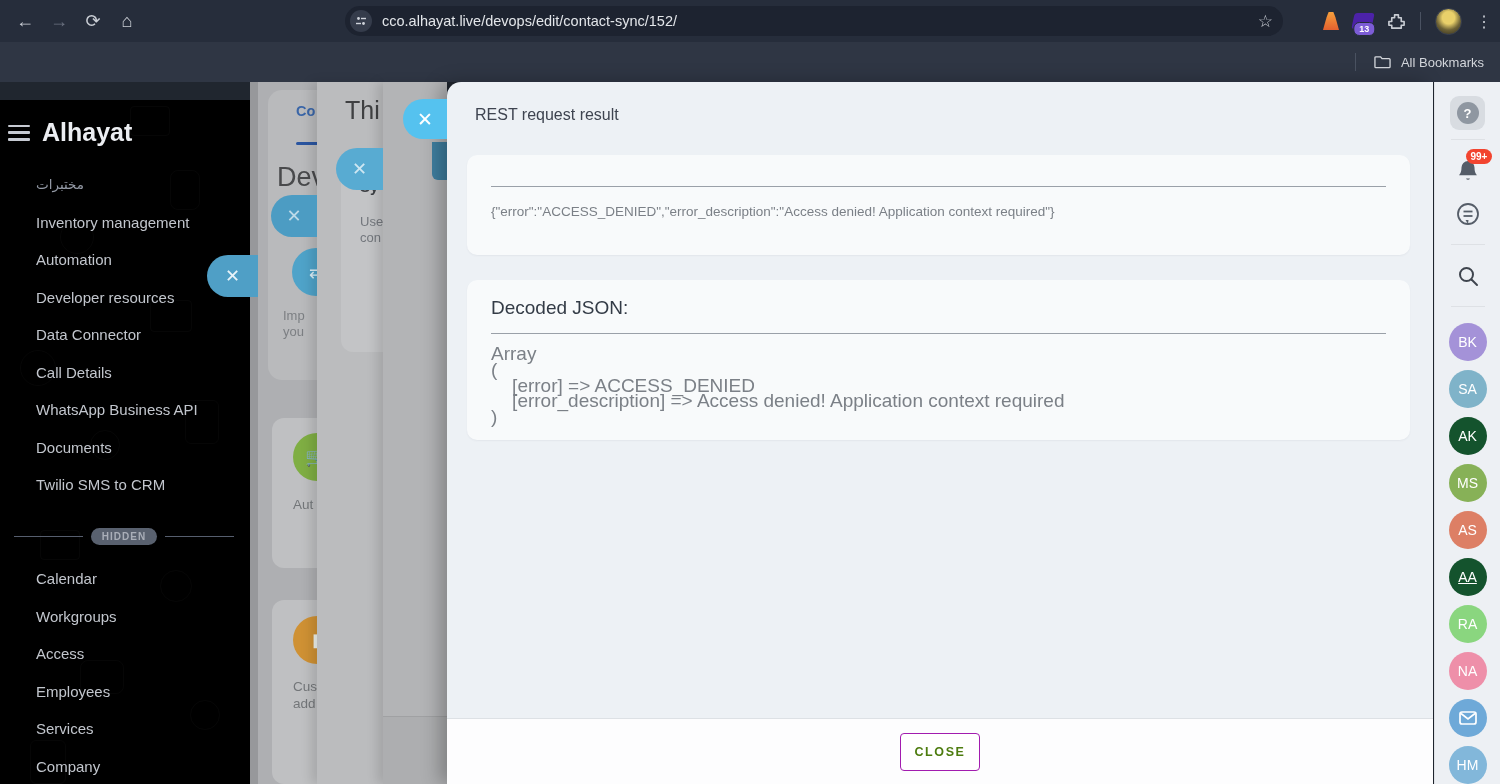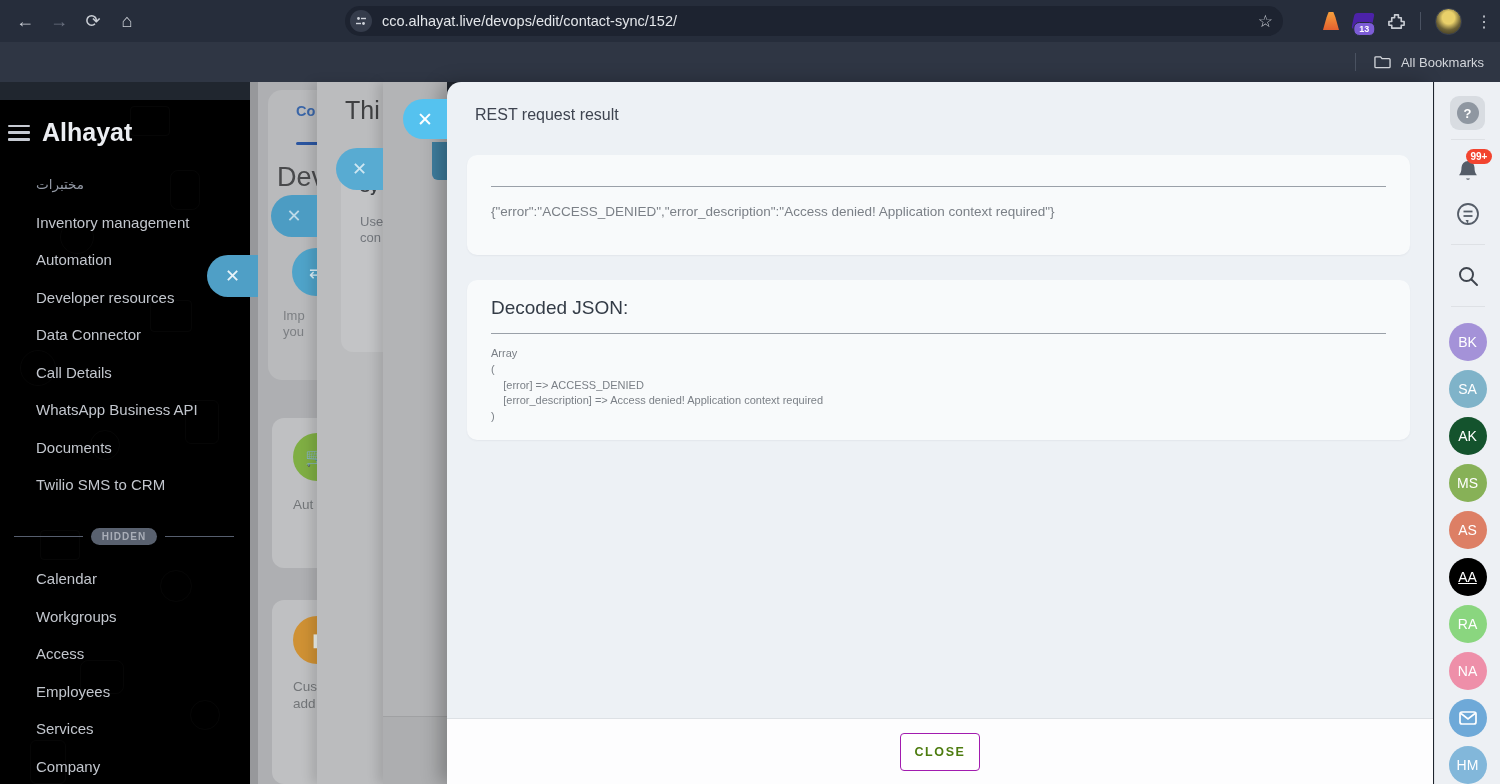--- a/index.html
+++ b/index.html
@@ -82,21 +82,21 @@
   
   .modal { position:absolute; left:447px; top:0; width:986px; height:702px; background:#edf1f5; border-radius:14px 0 0 0; box-shadow:-8px 0 18px rgba(0,0,0,.25); }
   .pillD { left:-44px; top:17px; width:44px; height:40px; background:#55c2ef; color:#fff; font-size:19px; }
   .modal-title { position:absolute; left:28px; top:24px; color:#3e4450; font-size:16px; }
   .mcard { position:absolute; left:20px; right:23px; background:#f8fafb; border-radius:10px; box-shadow:0 1px 2px rgba(60,70,80,.06); padding:17px 24px 0 24px; }
   .mcard.c1 { top:73px; height:100px; }
   .mcard.c2 { top:198px; height:160px; }
   .mcard-head { color:#333b46; font-size:19px; }
   .mcard-hr { border:none; border-top:1px solid #9aa0a8; margin-top:14px; }
   .mcard-body { color:#7b8087; font-size:13.5px; margin-top:17px; white-space:nowrap; overflow:hidden; }
-  .mcard-pre { color:#7b8087; font-size:11px; line-height:15.8px; margin-top:12px; white-space:pre;
+  .mcard-pre { color:#7b8087; font-size:19px; line-height:15.8px; margin-top:12px; white-space:pre;
                font-family:"Liberation Sans", sans-serif; }
   .modal-footer { position:absolute; left:0; bottom:0; width:100%; height:66px; background:#fdfdfe; border-top:1px solid #dde1e5;
                   display:flex; align-items:center; justify-content:center; }
   .close-btn { background:#fff; border:1px solid #a21caf; border-radius:4px; color:#4d7c0f; font-weight:bold; font-size:12.5px;
                letter-spacing:1.6px; padding:11px 13px; cursor:pointer; font-family:"Liberation Sans", sans-serif; }
 
   
   .rail { position:absolute; right:0; top:0; width:66px; height:702px; background:#edf0f4; border-left:1px solid #e0e3e7;
           display:flex; flex-direction:column; align-items:center; padding-top:14px; }
   .rail .divider { width:34px; height:1px; background:#dee1e5; margin:9px 0; }
@@ -298,21 +298,21 @@
             <line x1="14.5" y1="14.5" x2="20" y2="20" stroke="#3f454e" stroke-width="2" stroke-linecap="round"></line>
           </svg>
       </div>
       <div class="divider"></div>
       <div class="avatars" id="avatars">
           <div class="avatar" style="background: rgb(164, 146, 216);">BK</div>
           <div class="avatar" style="background: rgb(127, 179, 201);">SA</div>
           <div class="avatar" style="background: #14532d;">AK</div>
           <div class="avatar" style="background: rgb(135, 177, 87);">MS</div>
           <div class="avatar" style="background: rgb(221, 127, 101);">AS</div>
-          <div class="avatar" style="background: #000000; text-decoration: underline;">AA</div>
+          <div class="avatar" style="background: #14532d; text-decoration: underline;">AA</div>
           <div class="avatar" style="background: rgb(138, 214, 127);">RA</div>
           <div class="avatar" style="background: rgb(238, 143, 169);">NA</div>
           <div class="avatar" style="background: rgb(110, 169, 216);">
             <svg width="18" height="14" viewBox="0 0 18 14">
               <rect x="1" y="1" width="16" height="12" rx="2" fill="none" stroke="#fff" stroke-width="1.7"></rect>
               <path d="M2 2.5l7 5.5 7-5.5" fill="none" stroke="#fff" stroke-width="1.7"></path>
             </svg>
           </div>
           <div class="avatar" style="background: rgb(130, 183, 218);">HM</div>
         </div>

